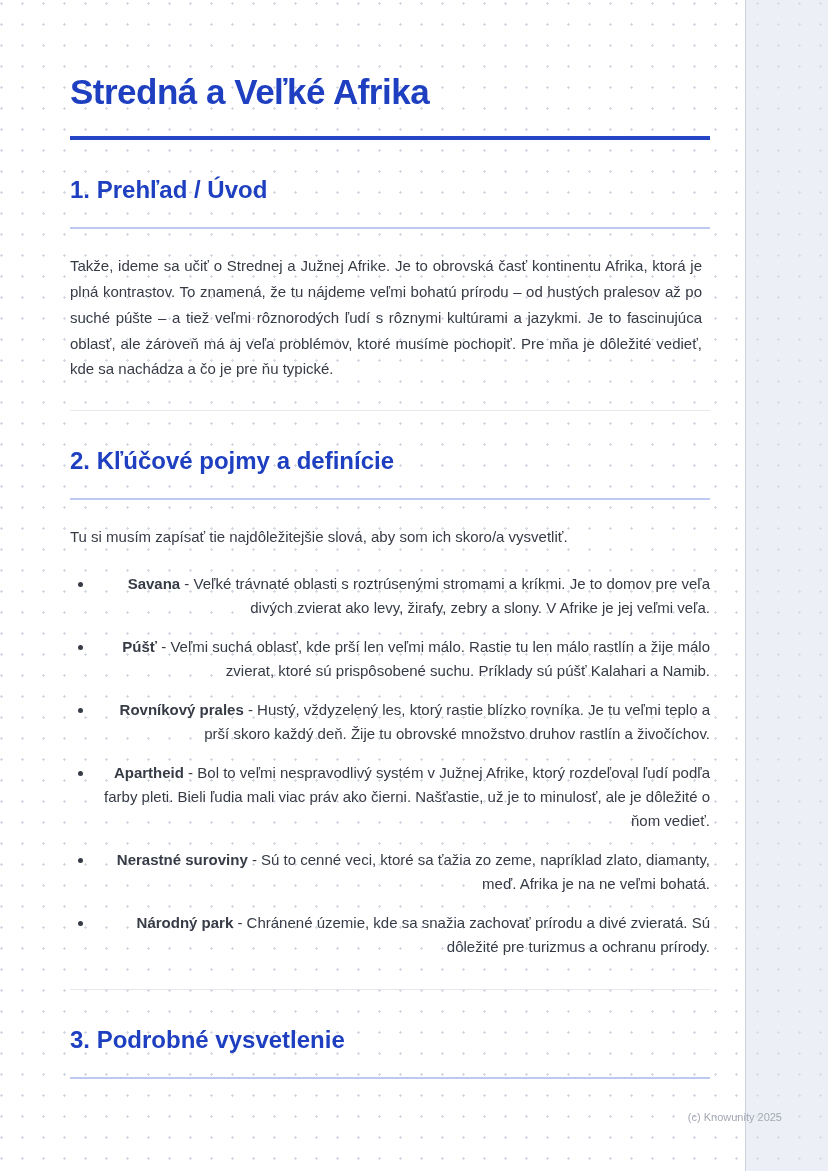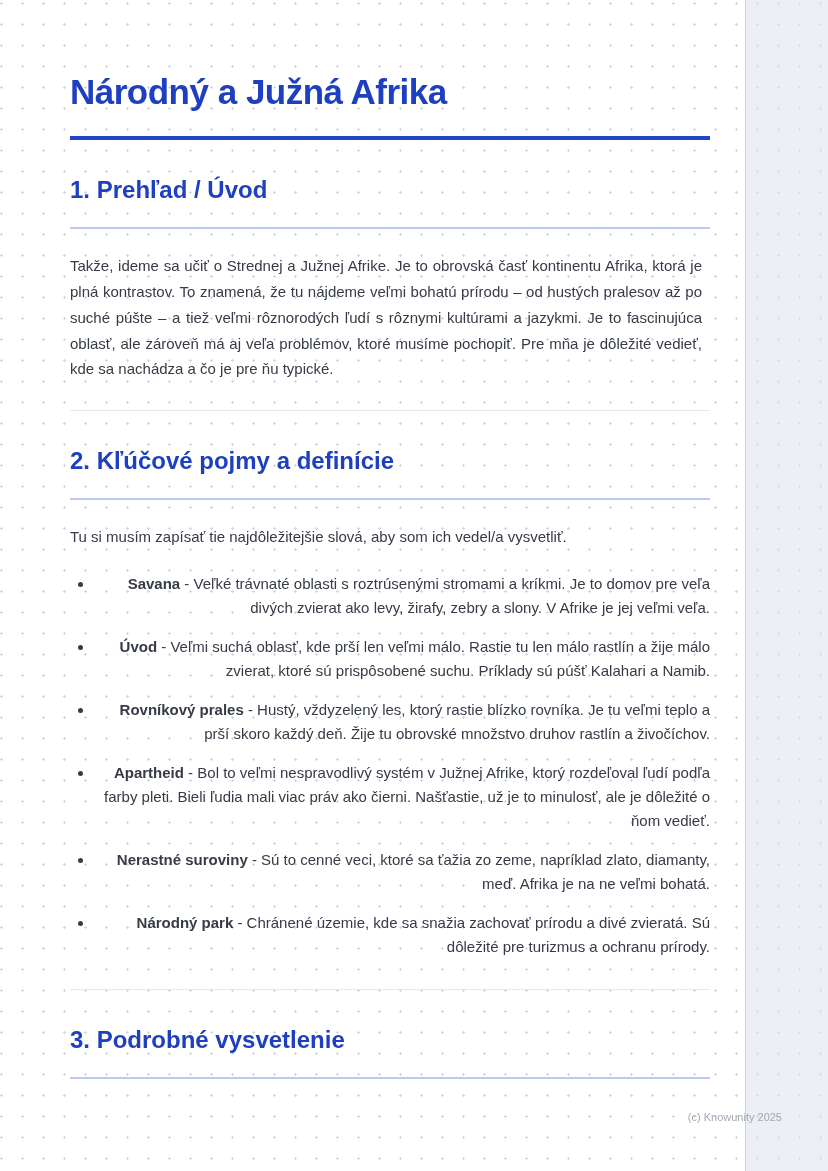--- a/index.html
+++ b/index.html
@@ -91,40 +91,40 @@
   }
 </style>
 </head>
 <body>
 
 <div class="page">
   <div class="edge-strip"></div>
 
   <div class="content">
 
-    <h1 class="title">Národný a Južná Afrika</h1>
+    <h1 class="title">Stredná a Veľké Afrika</h1>
     <div class="title-rule"></div>
 
     <section>
       <h2 class="section-heading">1. Prehľad / Úvod</h2>
       <p class="body justified">Takže, ideme sa učiť o Strednej a Južnej Afrike. Je to obrovská časť kontinentu Afrika, ktorá je plná kontrastov. To znamená, že tu nájdeme veľmi bohatú prírodu – od hustých pralesov až po suché púšte – a tiež veľmi rôznorodých ľudí s rôznymi kultúrami a jazykmi. Je to fascinujúca oblasť, ale zároveň má aj veľa problémov, ktoré musíme pochopiť. Pre mňa je dôležité vedieť, kde sa nachádza a čo je pre ňu typické.</p>
     </section>
 
     <hr class="divider">
 
     <section>
       <h2 class="section-heading">2. Kľúčové pojmy a definície</h2>
-      <p class="body">Tu si musím zapísať tie najdôležitejšie slová, aby som ich vedel/a vysvetliť.</p>
+      <p class="body">Tu si musím zapísať tie najdôležitejšie slová, aby som ich skoro/a vysvetliť.</p>
 
       <ul class="terms">
         <li>
           <p><span class="term">Savana</span><span> - </span><span>Veľké trávnaté oblasti s roztrúsenými stromami a kríkmi. Je to domov pre veľa divých zvierat ako levy, žirafy, zebry a slony. V Afrike je jej veľmi veľa.</span></p>
         </li>
         <li>
-          <p><span class="term">Úvod</span><span> - </span><span>Veľmi suchá oblasť, kde prší len veľmi málo. Rastie tu len málo rastlín a žije málo zvierat, ktoré sú prispôsobené suchu. Príklady sú púšť Kalahari a Namib.</span></p>
+          <p><span class="term">Púšť</span><span> - </span><span>Veľmi suchá oblasť, kde prší len veľmi málo. Rastie tu len málo rastlín a žije málo zvierat, ktoré sú prispôsobené suchu. Príklady sú púšť Kalahari a Namib.</span></p>
         </li>
         <li>
           <p><span class="term">Rovníkový prales</span><span> - </span><span>Hustý, vždyzelený les, ktorý rastie blízko rovníka. Je tu veľmi teplo a prší skoro každý deň. Žije tu obrovské množstvo druhov rastlín a živočíchov.</span></p>
         </li>
         <li>
           <p><span class="term">Apartheid</span><span> - </span><span>Bol to veľmi nespravodlivý systém v Južnej Afrike, ktorý rozdeľoval ľudí podľa farby pleti. Bieli ľudia mali viac práv ako čierni. Našťastie, už je to minulosť, ale je dôležité o ňom vedieť.</span></p>
         </li>
         <li>
           <p><span class="term">Nerastné suroviny</span><span> - </span><span>Sú to cenné veci, ktoré sa ťažia zo zeme, napríklad zlato, diamanty, meď. Afrika je na ne veľmi bohatá.</span></p>
         </li>

